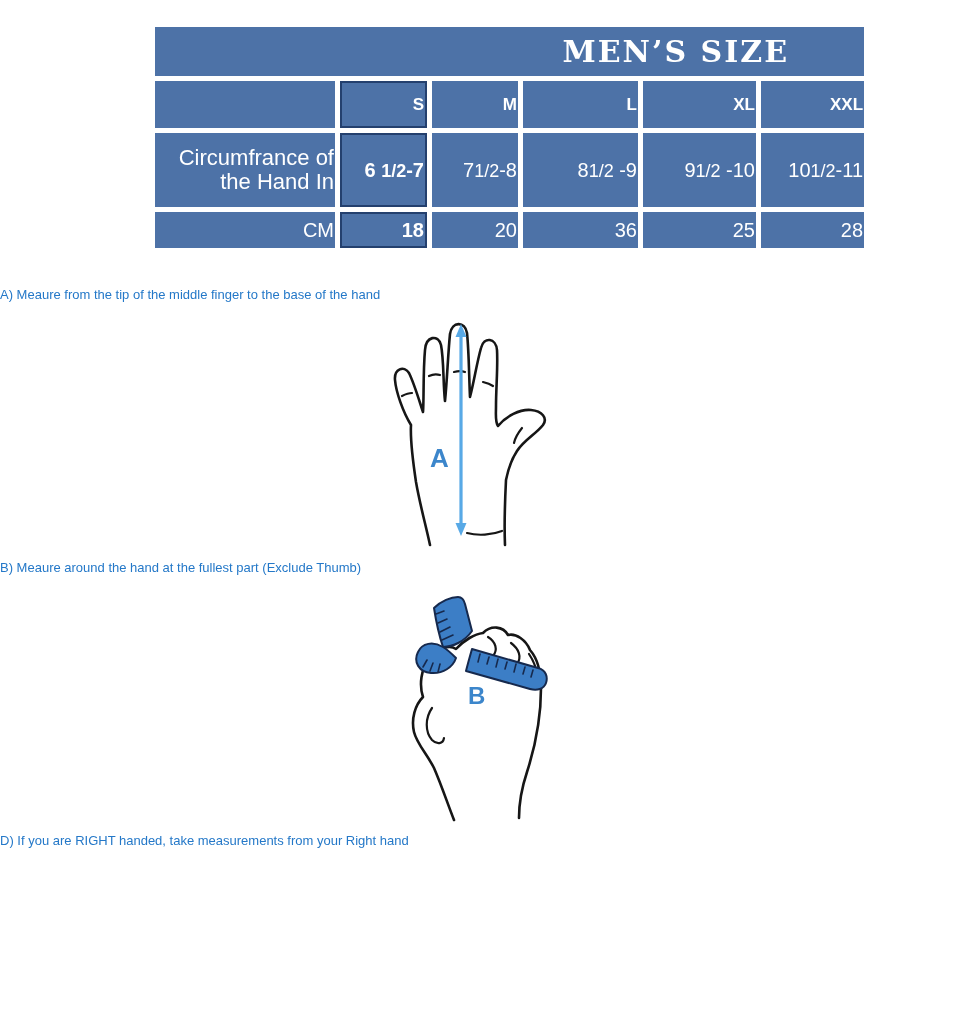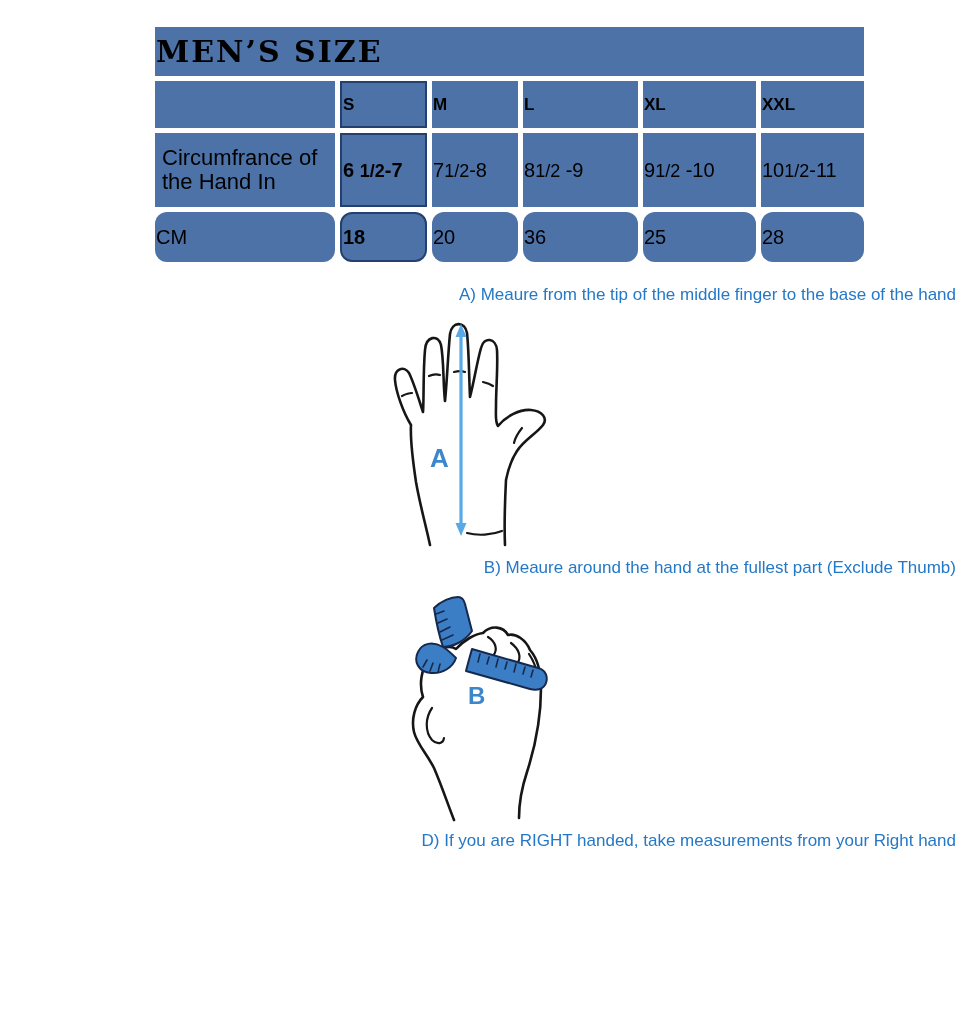--- a/index.html
+++ b/index.html
@@ -2,36 +2,36 @@
 <html><head>
 <meta charset="utf-8">
 <style>
   html,body{margin:0;padding:0;background:#ffffff;}
   body{width:956px;height:1024px;font-family:"Liberation Sans",sans-serif;}
   .canvas{position:relative;width:956px;height:1024px;background:#ffffff;overflow:hidden;}
 
   
   .size-table{position:absolute;left:150px;top:22px;width:719px;
     border-collapse:separate;border-spacing:5px;table-layout:fixed;}
-  .size-table td{background:#4d72a7;color:#000000;text-align:left;
+  .size-table td{background:#4d72a7;color:#ffffff;text-align:right;
     vertical-align:middle;box-sizing:border-box;}
   .title-cell{height:49px;font-family:"DejaVu Serif",serif;font-weight:700;
     font-size:30px;letter-spacing:2px;padding-right:75px;}
   .head-cell{height:47px;font-weight:700;font-size:17px;}
   .hand-cell{height:74px;font-size:20px;}
-  .cm-cell{height:50px;font-size:20px;border-radius:12px;}
+  .cm-cell{height:36px;font-size:20px;}
   .frac{font-size:18px;}
   .label-cell{text-align:left;padding-left:7px;font-size:22px;line-height:24px;}
   .cm-label{font-size:20px;}
   .hl{border:2px solid #24406e;}
   .boldcell{font-weight:700;}
 
   
-  .instr{position:absolute;left:0;width:956px;text-align:right;
-    color:#2478c8;font-size:17px;line-height:20.8px;}
+  .instr{position:absolute;left:0;width:956px;text-align:left;
+    color:#2478c8;font-size:13px;line-height:20.8px;}
 
   
   .fig{position:absolute;}
   .outline{fill:#ffffff;stroke:#161616;stroke-width:2.6;
     stroke-linecap:round;stroke-linejoin:round;}
   .crease{fill:none;stroke:#161616;stroke-width:2.2;stroke-linecap:round;}
   .arrow-line{stroke:#58a9e6;stroke-width:3.2;}
   .arrow-head{fill:#58a9e6;}
   .fig-label{fill:#3c86cb;font-family:"Liberation Sans",sans-serif;
     font-weight:700;font-size:26px;}

